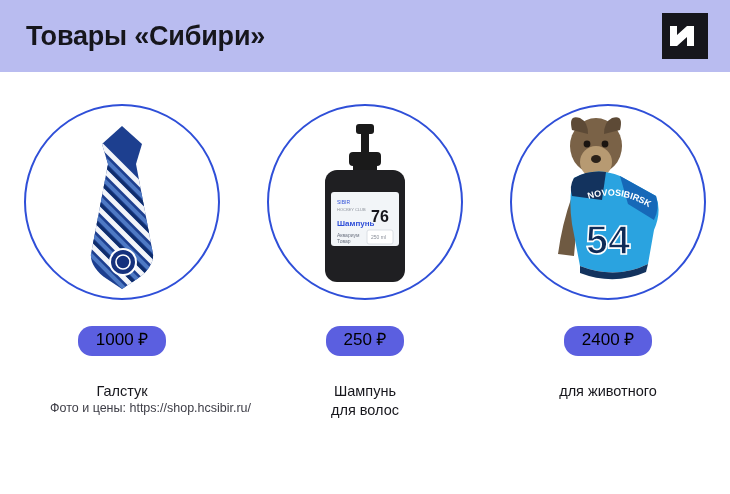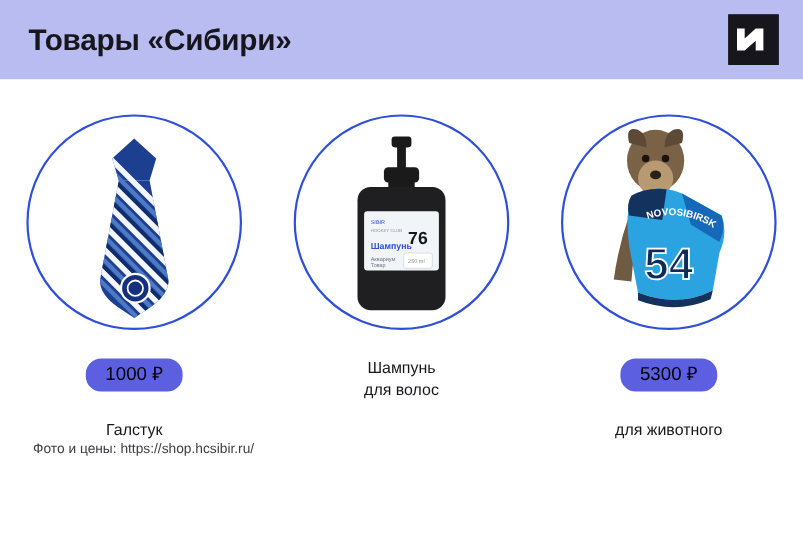--- a/index.html
+++ b/index.html
@@ -105,20 +105,21 @@
     width: 730px;
     height: 52px;
     display: flex;
     align-items: center;
     padding-left: 30px;
     box-sizing: border-box;
   }
   .footer-text {
     font-size: 12.5px;
     color: #3d3d46;
+    margin-left: 20px;
   }
   .footer-text .url {
     color: #3d3d46;
   }
   
   .tie-wrap { width: 196px; height: 196px; position: relative; }
   
   .bottle-wrap { width: 196px; height: 196px; position: relative; }
   
   .dog-wrap { width: 196px; height: 196px; position: relative; }
@@ -205,20 +206,21 @@
             <text x="70" y="107" font-family="Liberation Sans, sans-serif" font-size="4" fill="#8a8f99">HOCKEY CLUB</text>
             <text x="70" y="122" font-family="Liberation Sans, sans-serif" font-size="8" font-weight="bold" fill="#2f4fd8">Шампунь</text>
             <text x="70" y="133" font-family="Liberation Sans, sans-serif" font-size="5" fill="#6b7280">Аквариум</text>
             <text x="70" y="139" font-family="Liberation Sans, sans-serif" font-size="5" fill="#6b7280">Товар</text>
             <text x="104" y="118" font-family="Liberation Sans, sans-serif" font-size="16" font-weight="bold" fill="#16161c">76</text>
             <rect x="100" y="126" width="26" height="14" rx="2" fill="#ffffff" stroke="#d3d8de" stroke-width="0.8"></rect>
             <text x="104" y="135" font-family="Liberation Sans, sans-serif" font-size="5" fill="#8a8f99">250 ml</text>
           </svg>
         </div>
       </div>
+      <div class="price-pill">250 ₽</div>
       <div class="card-caption">
         <div>Шампунь</div>
         <div>для волос</div>
       </div>
     </div>
 
     <div class="card">
       <div class="circle">
         <div class="dog-wrap">
           <svg width="196" height="196" viewBox="0 0 196 196" aria-hidden="true">
@@ -242,21 +244,21 @@
             <text font-family="Liberation Sans, sans-serif" font-size="9" font-weight="bold" fill="#ffffff">
               <textPath href="#teamArc" startOffset="4%">NOVOSIBIRSK</textPath>
             </text>
 
             <text x="98" y="150" font-family="Liberation Sans, sans-serif" font-size="40" font-weight="bold" fill="#0f2b57" stroke="#ffffff" stroke-width="1.6" text-anchor="middle">54</text>
 
             <path d="M70 162 Q106 176 138 160 L136 168 Q104 182 70 169 Z" fill="#13335e"></path>
           </svg>
         </div>
       </div>
-      <div class="price-pill">5300 ₽</div>
+      <div class="price-pill">2400 ₽</div>
       <div class="card-caption">
         <div>для животного</div>
       </div>
     </div>
 
   </div>
 
   <div class="footer">
     <div class="footer-text">
       <span>Фото и цены: </span><span class="url">https://shop.hcsibir.ru/</span>

